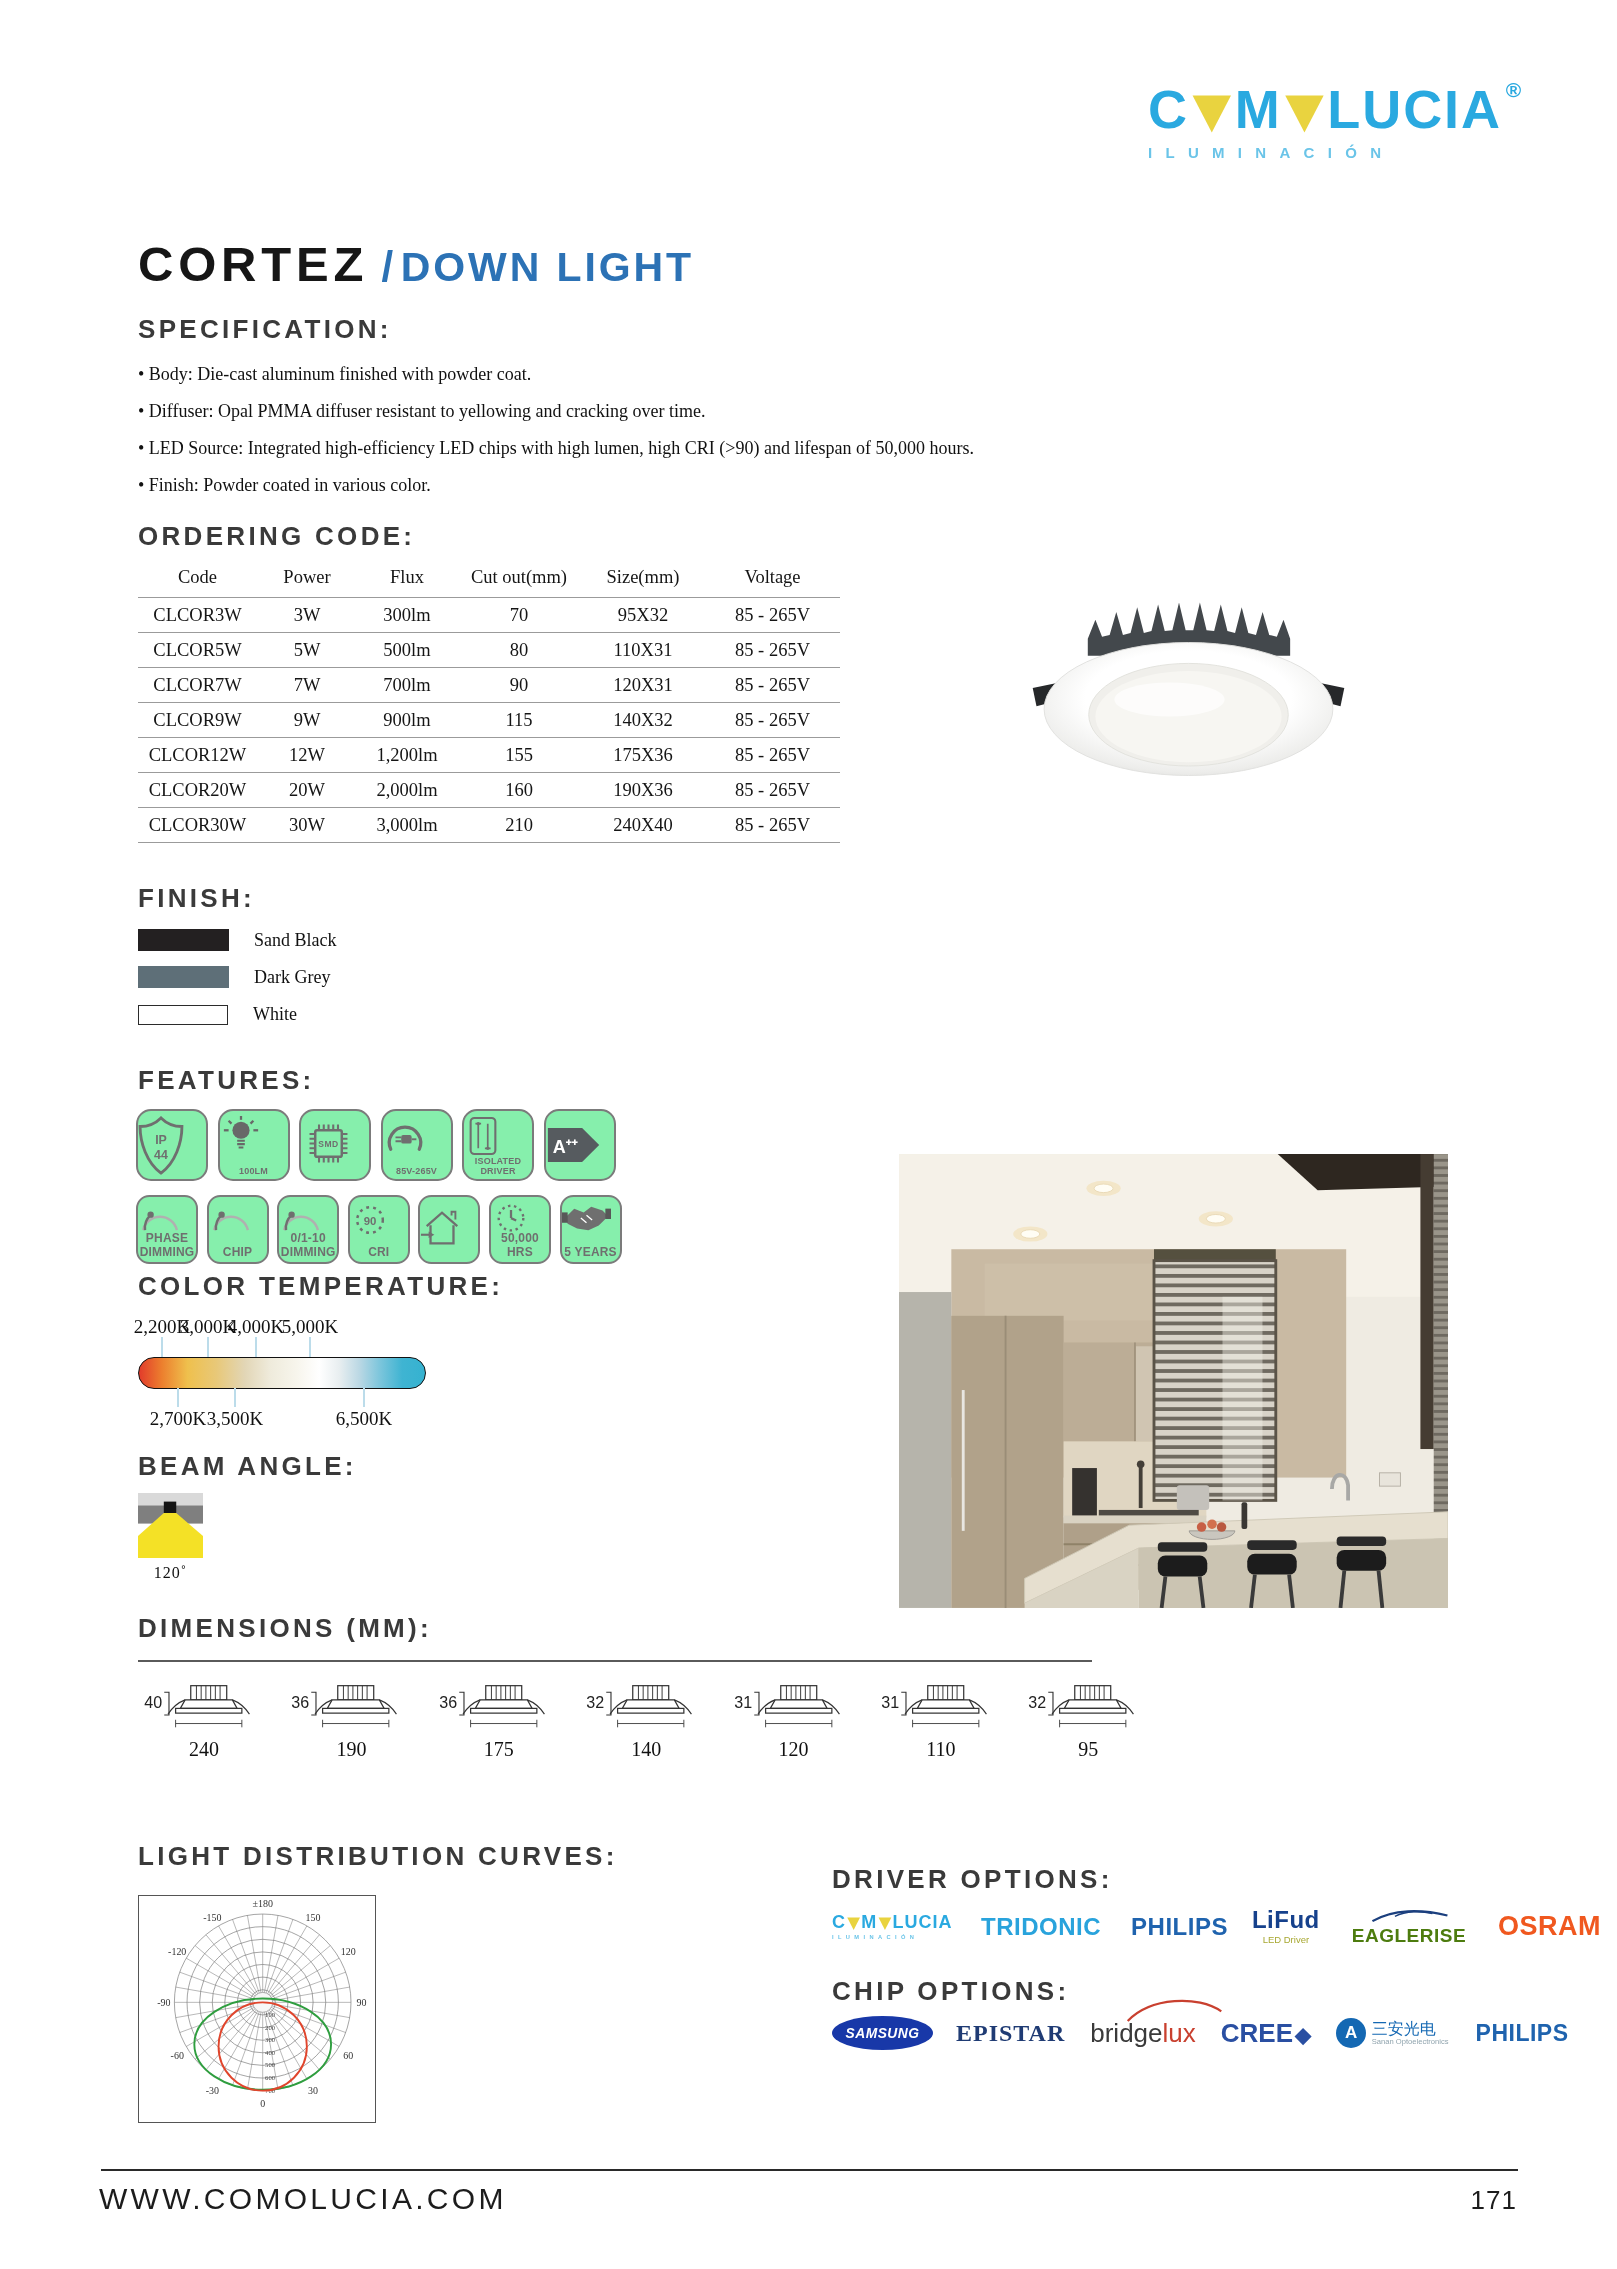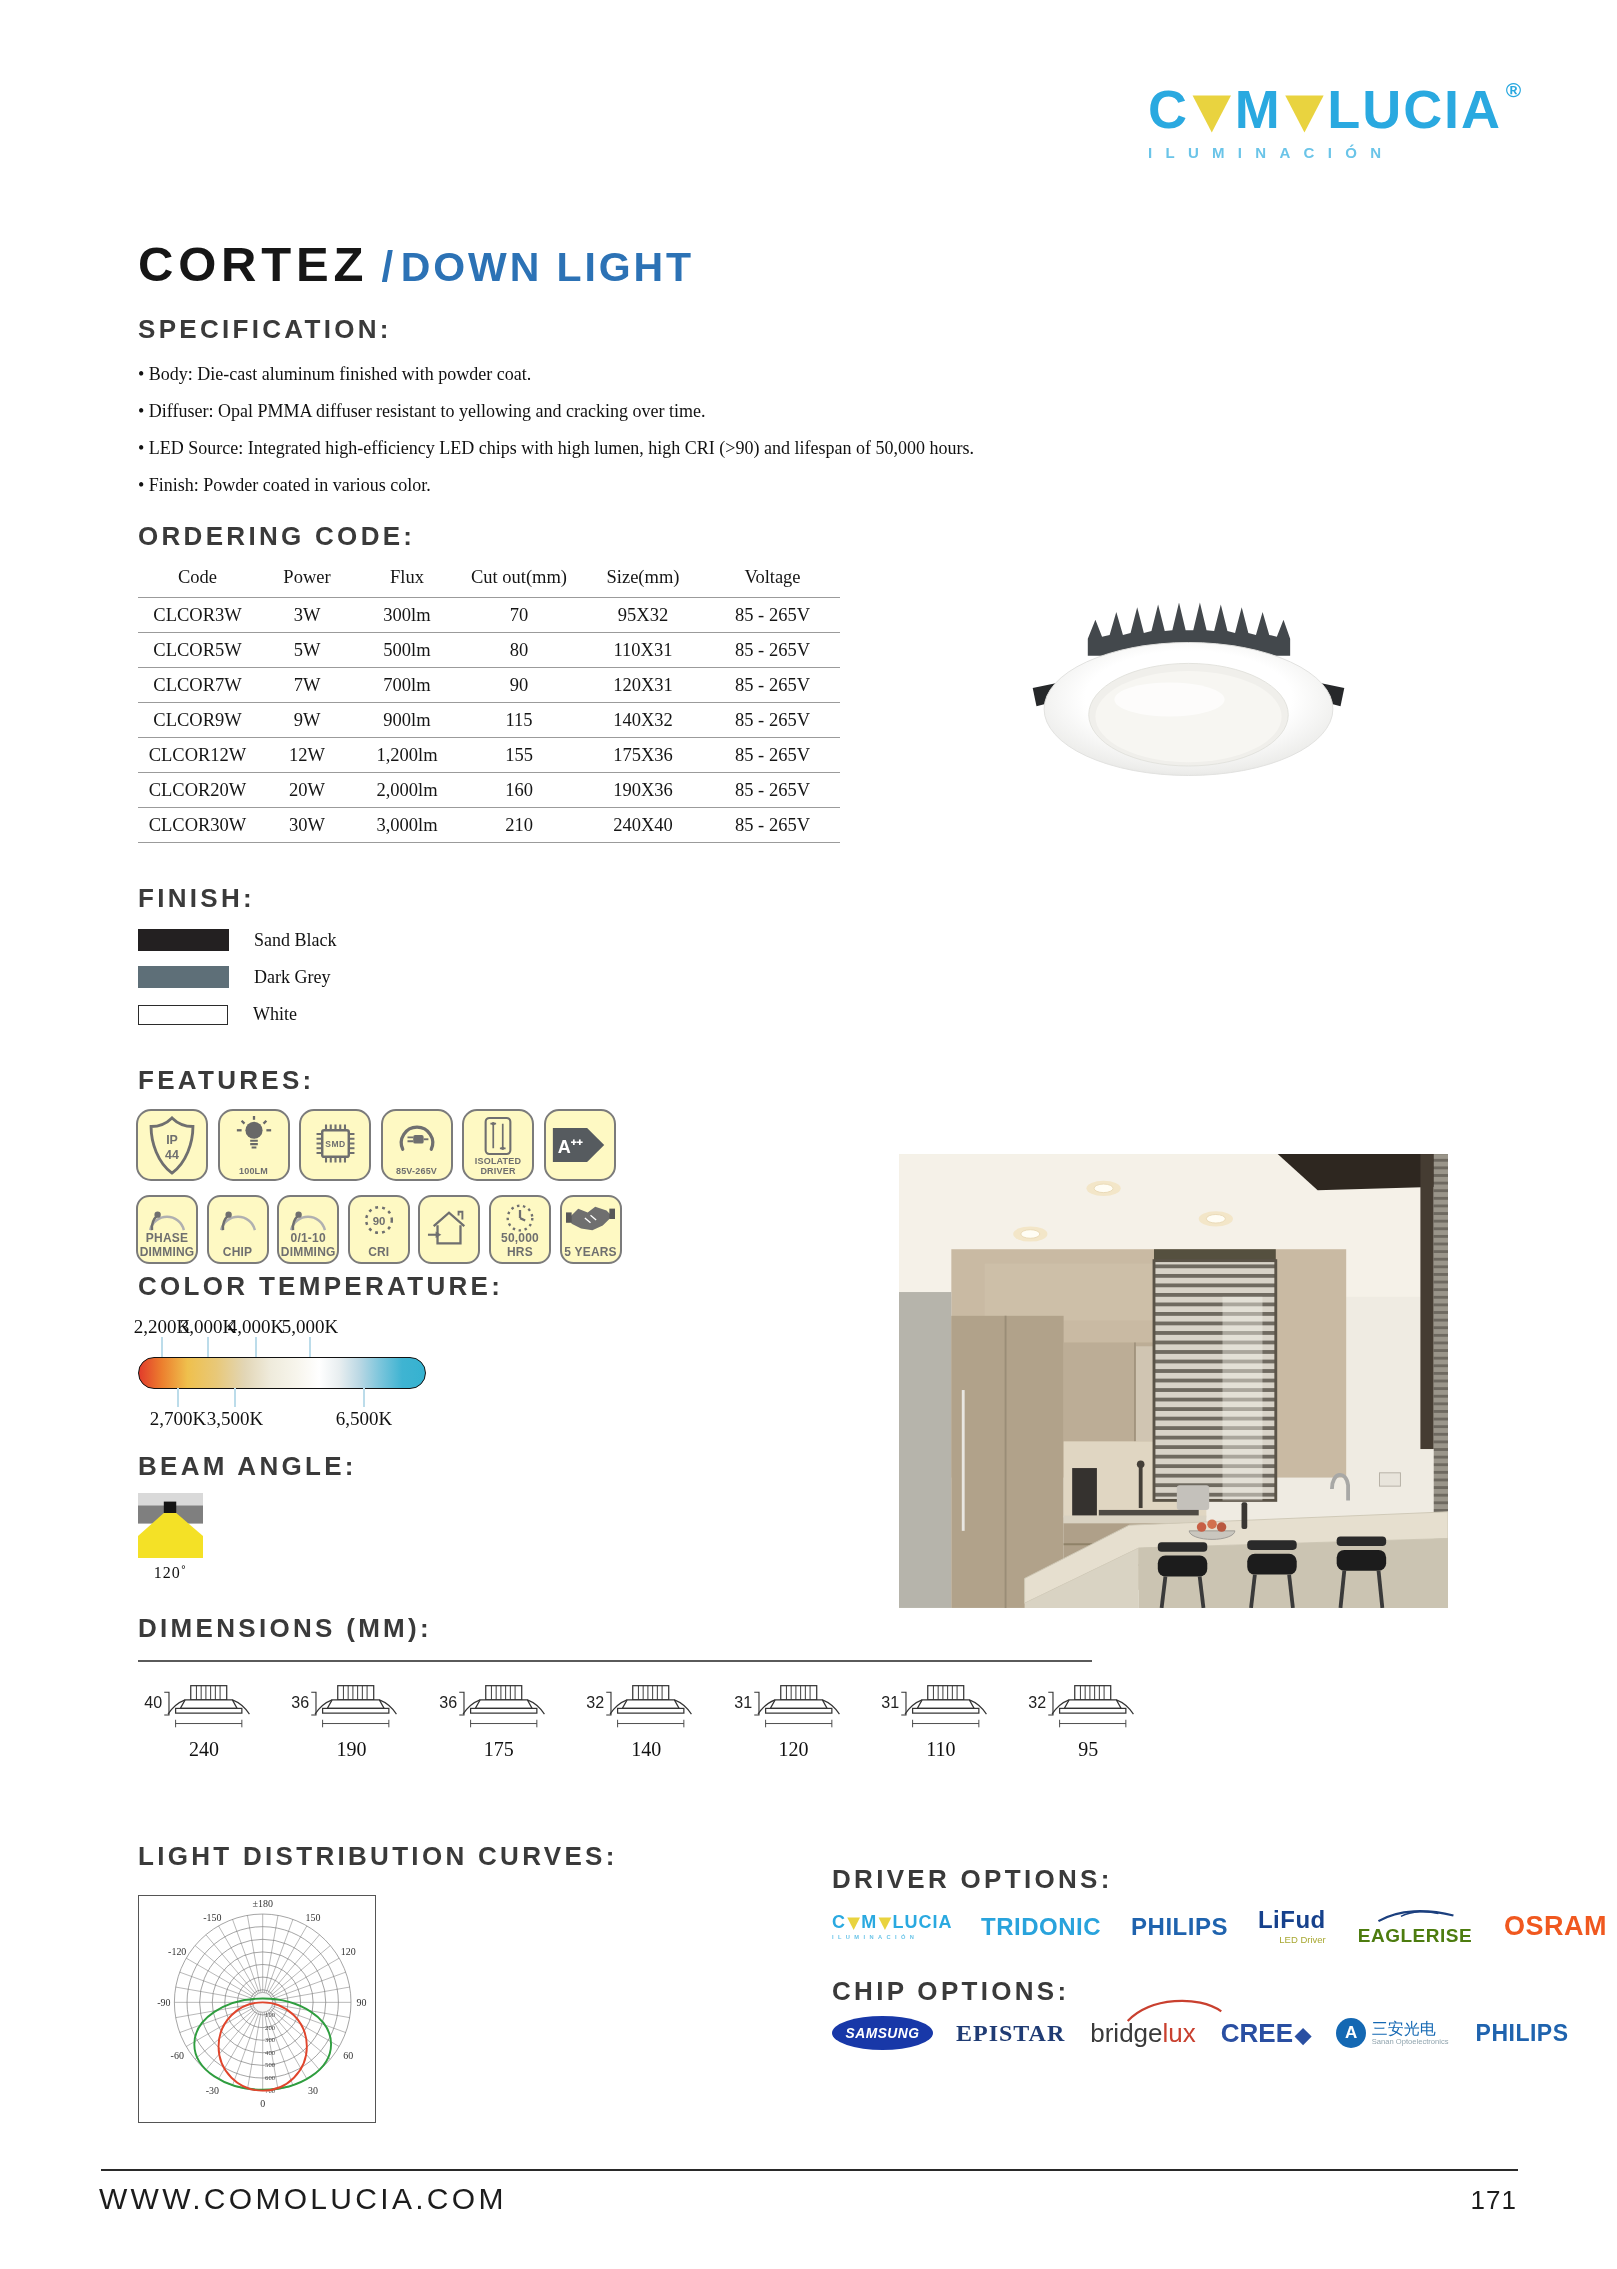--- a/index.html
+++ b/index.html
@@ -50,22 +50,22 @@
   .sw-black{background:#232021;}
   .sw-grey{background:#5E6F78;}
   .sw-white{background:#ffffff;border:1.9px solid #2b2b2b;width:88px;height:18px;}
   .fin-label{font-family:"Liberation Serif",serif;font-size:18px;color:#111;}
 
   
   .feat-h{left:138px;top:1065px;}
   .feat-row{display:flex;}
   .feat-row1{left:136px;top:1109px;}
   .feat-row2{left:136px;top:1195px;}
-  .fbox{position:relative;border:2.9px solid #7b7b7b;border-radius:15px;background:#fef9c3;
-        display:flex;align-items:flex-start;justify-content:center;}
+  .fbox{position:relative;border:2.9px solid #7b7b7b;border-radius:15px;background:#86efac;
+        display:flex;align-items:flex-start;}
   .feat-row1 .fbox{width:68px;height:68px;margin-right:9.5px;}
   .feat-row2 .fbox{width:58px;height:65px;margin-right:8.6px;border-width:2.4px;border-radius:13.3px;}
   .flabel{position:absolute;bottom:2.9px;left:0;width:100%;text-align:center;
           font-size:9px;line-height:1.12;color:#6f6f6f;font-weight:bold;letter-spacing:0.2px;}
   .feat-row2 .flabel{font-size:12px;}
   .flabel span{display:block;}
   .fsvg{margin-top:4.8px;}
 
   
   .ct-h{left:138px;top:1271px;}
@@ -104,21 +104,21 @@
   .chips-h{left:832px;top:1976px;}
   .chips-row{left:832px;top:2016px;display:flex;align-items:center;}
 
   .logo-sm .lg-word-sm{font-size:18px;font-weight:bold;color:#2AA9E0;letter-spacing:1px;display:flex;align-items:center;line-height:1;}
   .logo-sm .tri-sm{display:inline-block;width:13.3px;height:14.3px;background:#E9D33F;
                    clip-path:polygon(50% 98%,2% 12%,98% 12%);margin:0 1px;position:relative;top:1px;}
   .logo-sm .lg-tag-sm{font-size:5.7px;color:#6AC4E8;letter-spacing:4.4px;font-weight:bold;margin-top:2.9px;}
 
   .tridonic{font-size:24px;font-weight:bold;color:#29A3DC;letter-spacing:0.5px;margin-left:28.5px;}
   .philips{font-size:24px;font-weight:bold;color:#1F63AE;letter-spacing:0.5px;margin-left:30px;}
-  .lifud{margin-left:30px;text-align:right;}
+  .lifud{margin-left:24px;text-align:center;}
   .lifud .lf-name{font-size:24px;font-weight:bold;color:#16418C;letter-spacing:0.5px;line-height:1;}
   .lifud .lf-sub{font-size:9.5px;color:#A8A832;margin-top:1.9px;}
   .eaglerise{margin-left:32px;text-align:center;}
   .eaglerise .eg-name{font-size:19px;font-weight:bold;color:#4d7c0f;letter-spacing:0.5px;line-height:1;text-align:right;}
   .osram{font-size:27px;font-weight:bold;color:#F0581F;letter-spacing:0.5px;margin-left:32px;}
 
   .samsung{width:101px;height:34px;border-radius:50%;background:#1838A8;display:flex;align-items:center;justify-content:center;}
   .samsung span{color:#fff;font-style:italic;font-weight:bold;font-size:13.8px;letter-spacing:0.5px;}
   .epistar{font-family:"Liberation Serif",serif;font-size:24px;font-weight:bold;color:#1F3B74;letter-spacing:1px;margin-left:23px;}
   .bridgelux{position:relative;margin-left:25px;font-size:26px;white-space:nowrap;}

